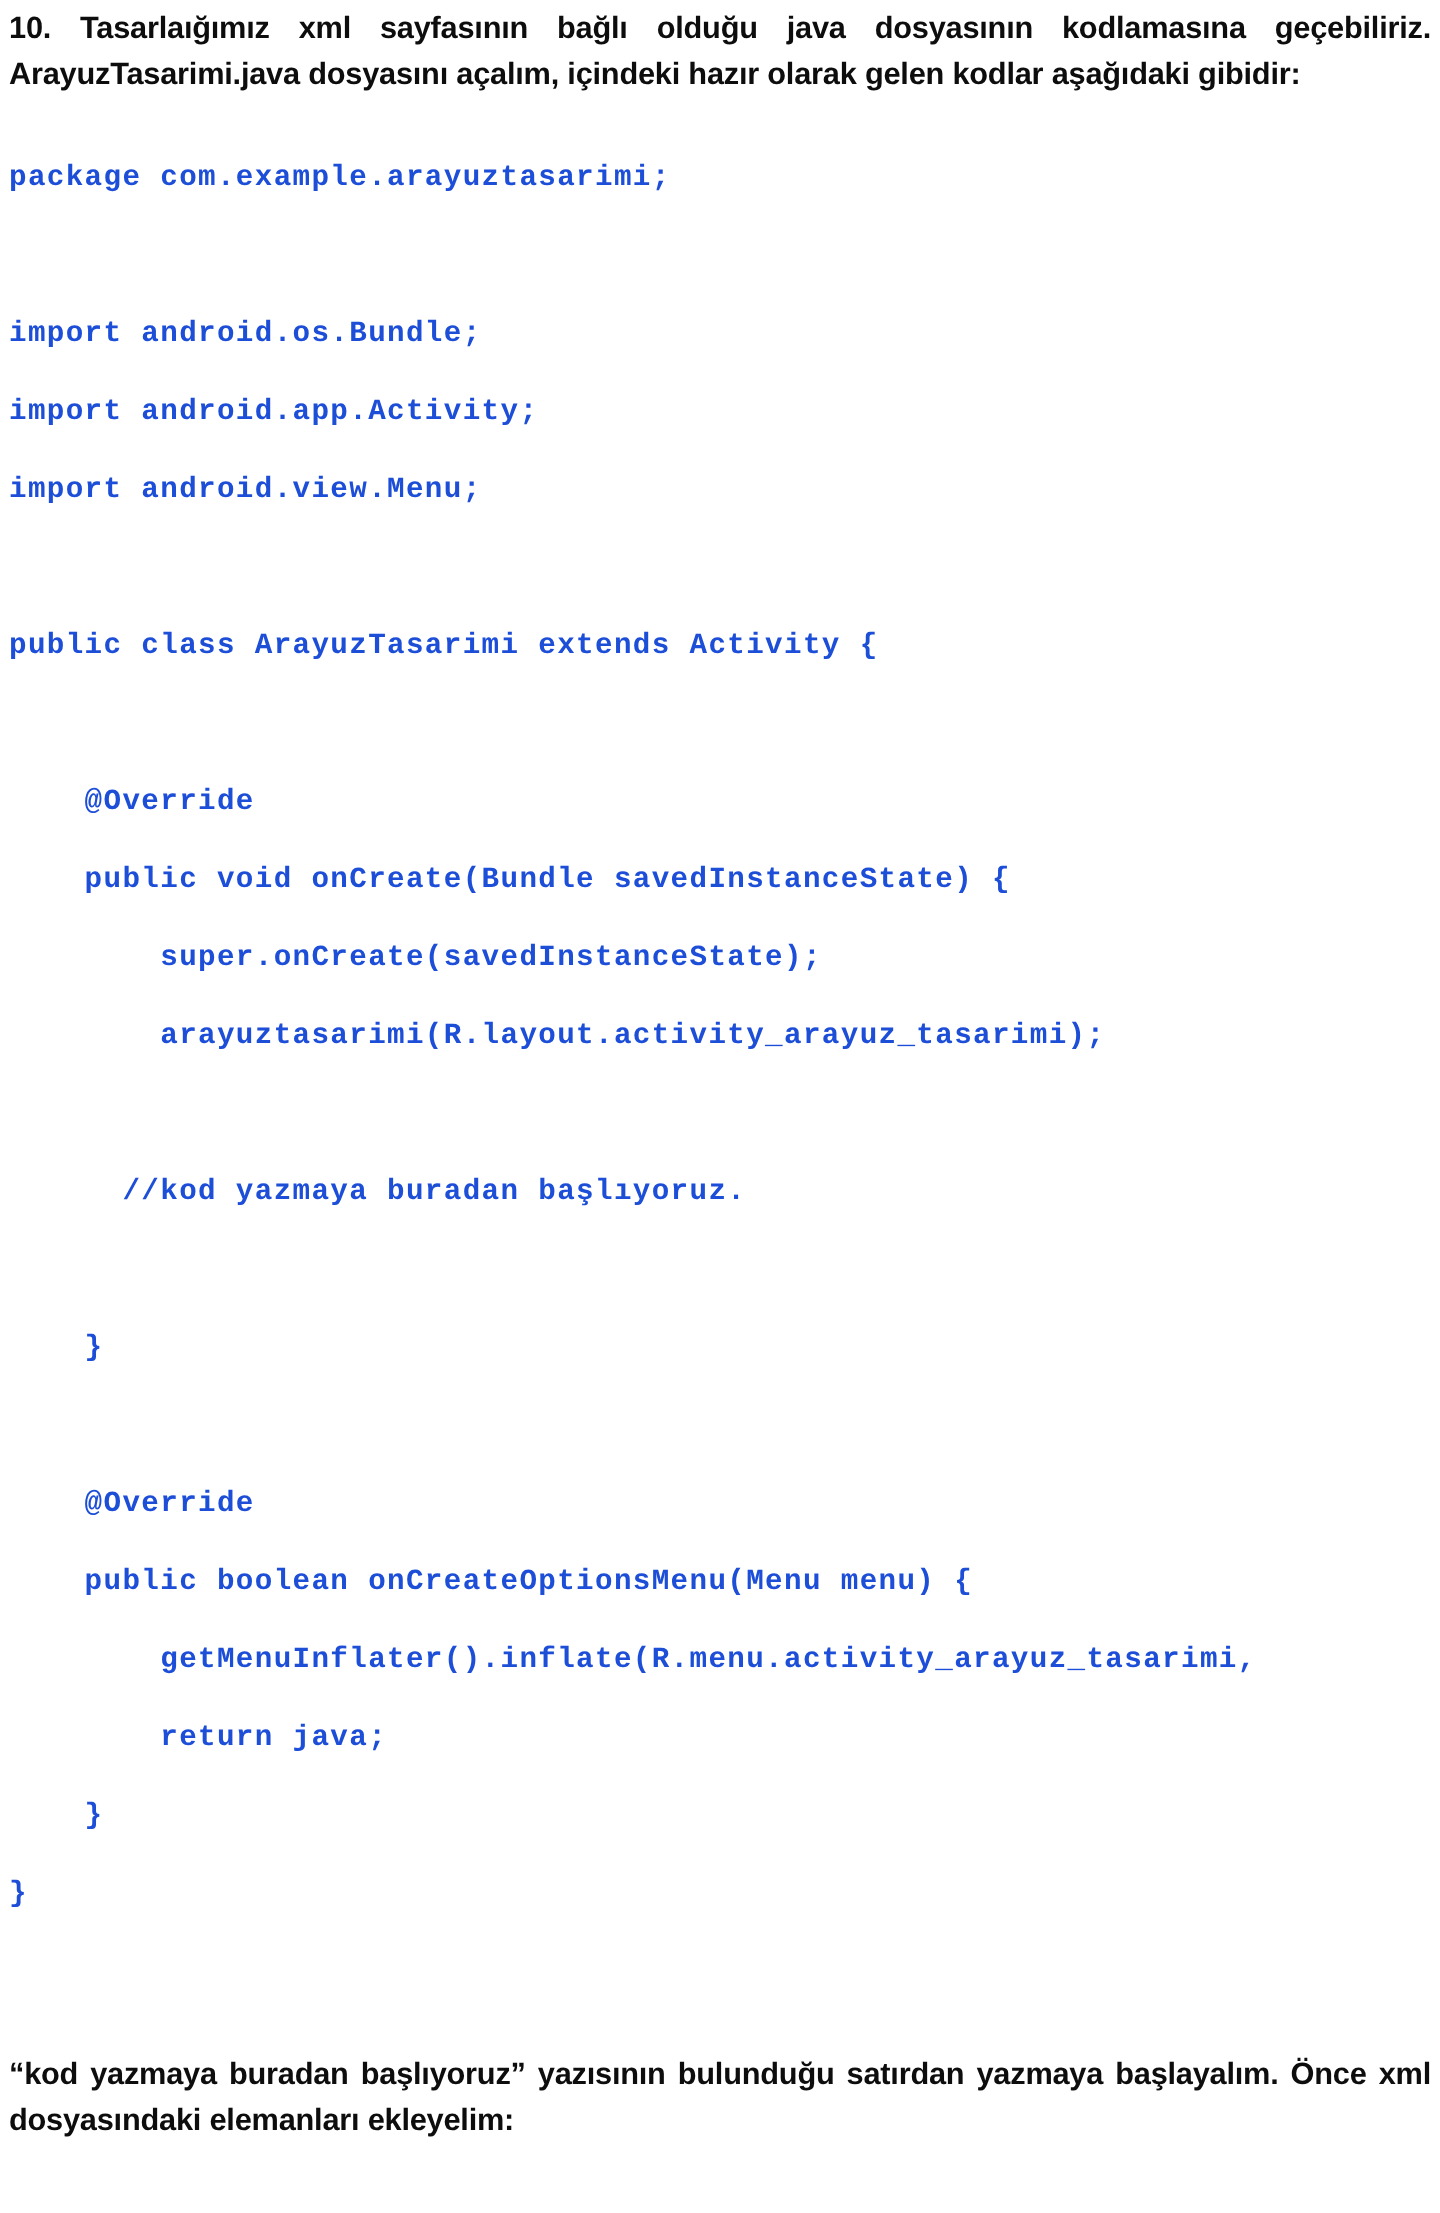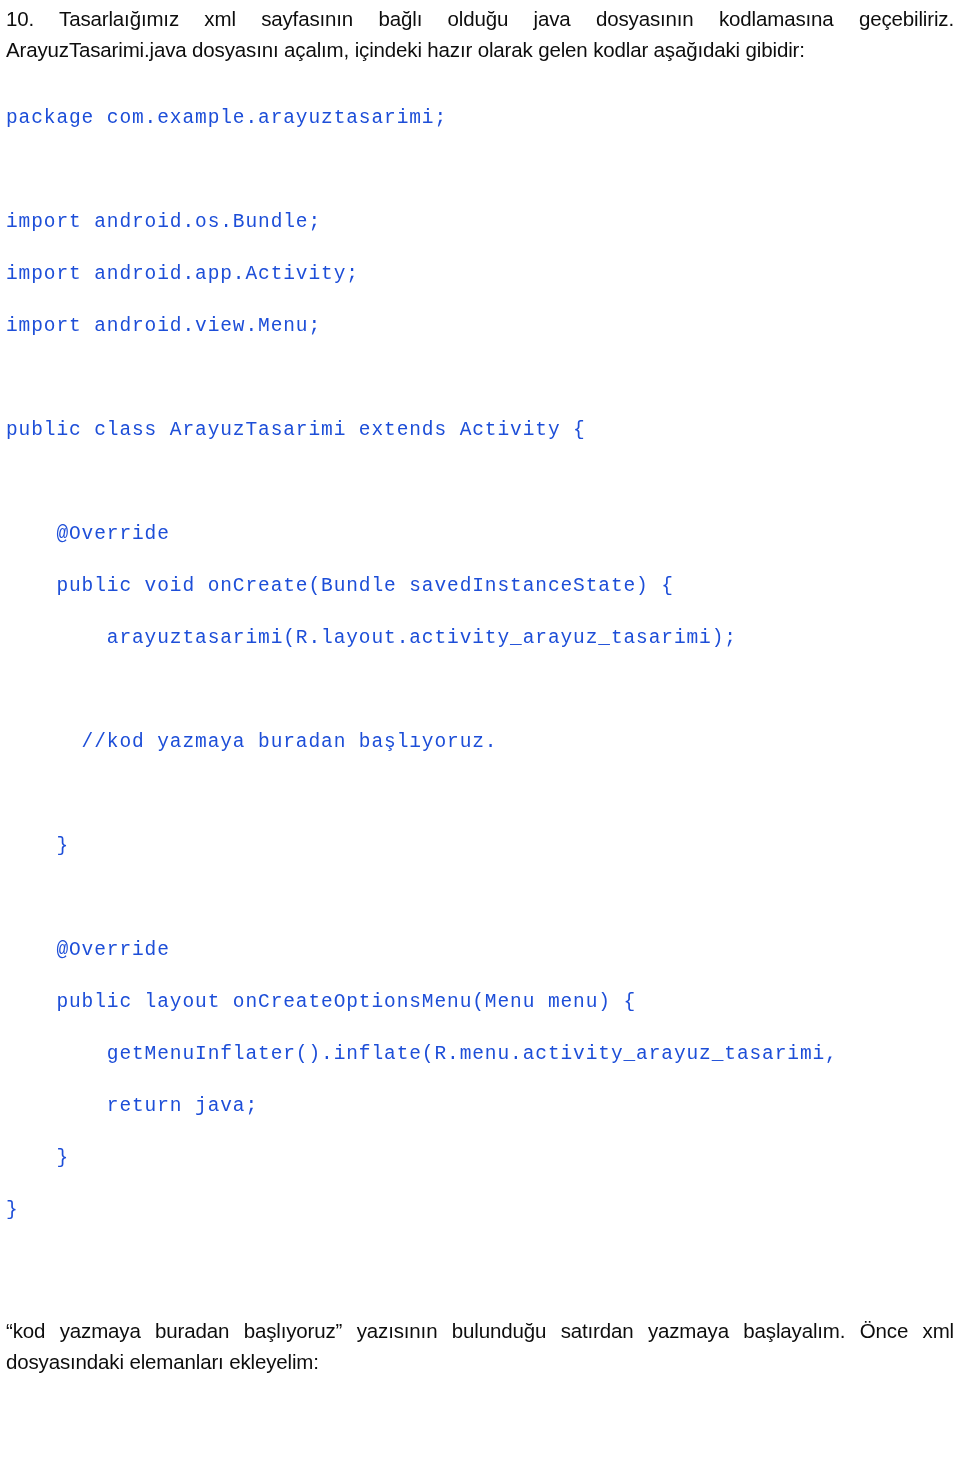--- a/index.html
+++ b/index.html
@@ -15,20 +15,21 @@
     font-family: "Liberation Sans", sans-serif;
     color: #000000;
     -webkit-font-smoothing: antialiased;
   }
   .page {
     position: relative;
     width: 960px;
     height: 1059px;
     box-sizing: border-box;
     padding: 0 6px;
+    font-weight: bold;
   }
 
   
   .prose {
     font-family: "Liberation Sans", sans-serif;
     font-size: 20.5px;
     line-height: 31px;
     color: #0d0d0d;
     text-align: justify;
     margin: 0;
@@ -66,28 +67,29 @@
 <div>package com.example.arayuztasarimi;</div>
 <div>&nbsp;</div>
 <div>import android.os.Bundle;</div>
 <div>import android.app.Activity;</div>
 <div>import android.view.Menu;</div>
 <div>&nbsp;</div>
 <div>public class ArayuzTasarimi extends Activity {</div>
 <div>&nbsp;</div>
 <div>    @Override</div>
 <div>    public void onCreate(Bundle savedInstanceState) {</div>
+<div>        super.onCreate(savedInstanceState);</div>
 <div>        arayuztasarimi(R.layout.activity_arayuz_tasarimi);</div>
 <div>&nbsp;</div>
 <div>      //kod yazmaya buradan başlıyoruz.</div>
 <div>&nbsp;</div>
 <div>    }</div>
 <div>&nbsp;</div>
 <div>    @Override</div>
-<div>    public layout onCreateOptionsMenu(Menu menu) {</div>
+<div>    public boolean onCreateOptionsMenu(Menu menu) {</div>
 <div>        getMenuInflater().inflate(R.menu.activity_arayuz_tasarimi,</div>
 <div>        return java;</div>
 <div>    }</div>
 <div>}</div>
   </div>
 
   <div class="sp-40"></div>
 
   <p class="prose">“kod yazmaya buradan başlıyoruz” yazısının bulunduğu satırdan yazmaya başlayalım. Önce xml dosyasındaki elemanları ekleyelim:</p>
 

